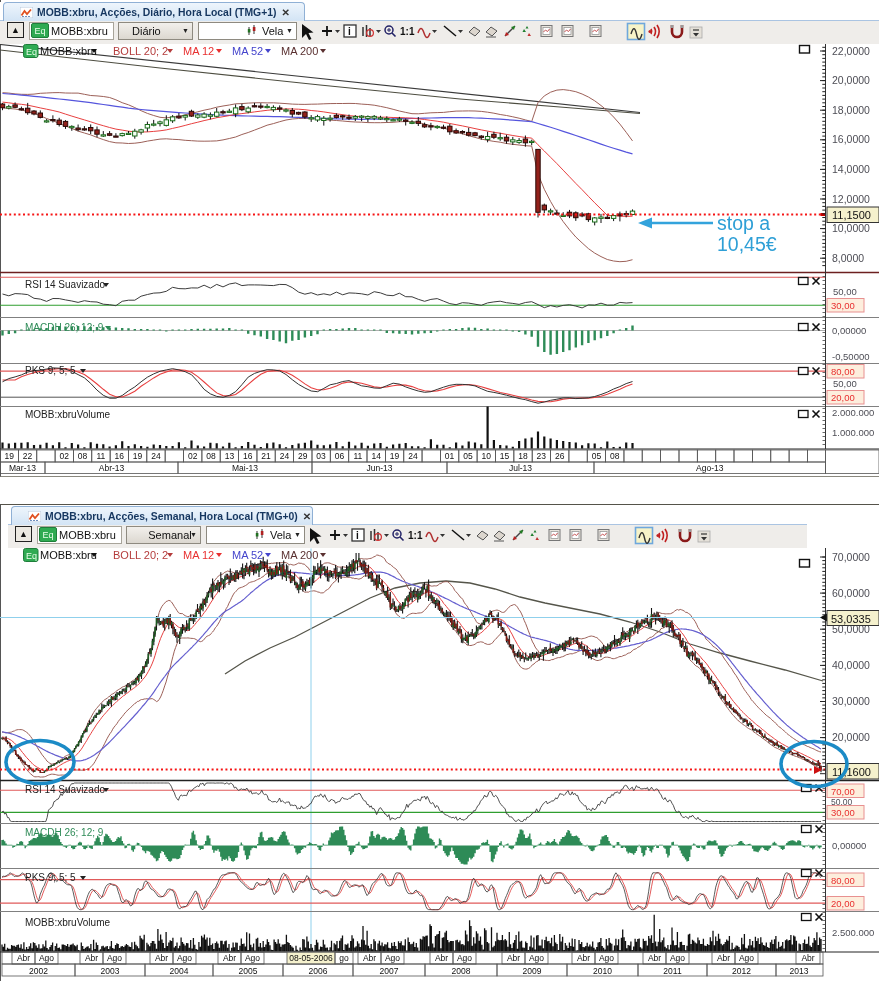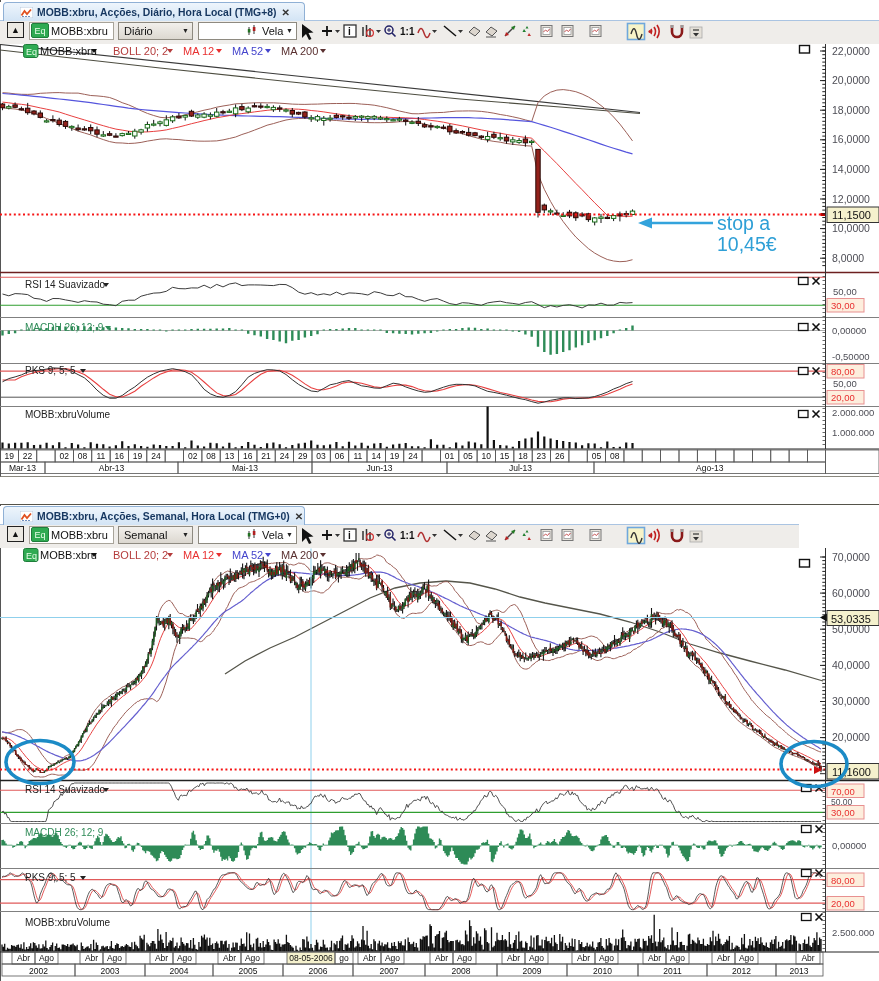--- a/index.html
+++ b/index.html
@@ -7,41 +7,41 @@
 .tab { position:absolute; left:3px; top:0; width:302px; height:19px; background:linear-gradient(#eef5fc,#d3e4f5); border:1px solid #8fb0d5; border-bottom:none; border-radius:4px 4px 0 0; display:flex; align-items:center; }
 .ticon { margin:0 4px 0 16px; display:flex; }
 .ttxt { font-size:10.4px; font-weight:bold; color:#15365f; white-space:nowrap; }
 .tx { font-size:10px; font-weight:bold; color:#333; margin-left:5px; }
 .tbar { position:absolute; top:21px; left:0; right:0; height:23px; background:#efedea; }
 .upbtn { position:absolute; left:7px; top:1px; width:17px; height:16px; background:#ece9e2; border:1.5px solid #222; font-size:9px; color:#111; text-align:center; line-height:14px; }
 .field { position:absolute; left:29px; top:0.5px; width:85px; height:18px; background:#fff; border:1px solid #a8a49a; display:flex; align-items:center; }
 .eq { background:#2faa52; border:1px solid #1e7e3a; color:#eaffea; font-size:9px; padding:1.5px 2.5px; margin:0 2px 0 1px; border-radius:2px; }
 .ftxt { font-size:11px; color:#111; }
 .combo { position:absolute; top:0.5px; height:18px; background:linear-gradient(#f2f0ec,#dcd8d0); border:1px solid #8e8a80; display:flex; align-items:center; font-size:11px; color:#111; }
-.combo span:first-child { margin-left:5px; }
+.combo span:first-child { margin-left:13px; }
 .combo.vela { background:#fff;padding-left:44px; }
 .combo .dar { position:absolute; right:3px; font-size:7px; color:#222; }
 .ticons { position:absolute; left:0; top:0; }
 svg text { font-family:"Liberation Sans", sans-serif; }
 #chartsvg { position:absolute; left:0; top:0; }
 </style></head>
 <body>
 <div class="win" id="w1" style="top:0;height:477px;border-bottom:1px solid #8a887e;"></div>
 <div class="win" id="w2" style="top:504px;height:477px;border-top:1px solid #55534a;"></div>
 <div style="position:absolute;top:0;left:0;width:879px;height:477px;">
 <div class="tstrip">
   <div class="tab">
         <span class="ticon">
           <svg width="13" height="11">
             <rect x="0" y="0" width="13" height="11" fill="#fff" stroke="#b8c8dc" stroke-width="1"></rect>
             <path d="M1.5 8.5L4.5 4l2.5 3L11 2.5" stroke="#e05020" stroke-width="1.8" fill="none"></path>
             <path d="M2 9.5h2M5 9.5h2M8 9.5h2" stroke="#7090c0" stroke-width="1.2"></path>
           </svg>
         </span>
-        <span class="ttxt">MOBB:xbru, Acções, Diário, Hora Local (TMG+8)</span>
+        <span class="ttxt">MOBB:xbru, Acções, Diário, Hora Local (TMG+1)</span>
         <span class="tx">✕</span>
       </div>
 </div>
 <div class="tbar">
   <div class="upbtn">▲</div>
   <div class="field">
         <span class="eq">Eq</span>
         <span class="ftxt">MOBB:xbru</span>
       </div>
   <div class="combo" style="left:118px;width:75px;">
@@ -98,41 +98,41 @@
         <path d="M651 8a5 5 0 010 5M654 6a8 8 0 010 9M657 4a11 11 0 010 13" fill="none" stroke="#c02020" stroke-width="1.7"></path>
         <circle cx="650" cy="10.5" r="1.6" fill="#c02020"></circle>
         <path d="M672 4v7a5 5 0 0010 0V4" fill="none" stroke="#8a1a1a" stroke-width="2.6"></path>
         <path d="M672 4v3M682 4v3" stroke="#9a9a9a" stroke-width="2.6"></path>
         <rect x="690" y="6" width="12" height="11" fill="#e4e0d8" stroke="#aaa" stroke-width="0.8"></rect>
         <path d="M693 9h6" stroke="#333" stroke-width="1.2"></path>
         <path d="M693 12l6 0 -3 3.5z" fill="#333"></path>
       </svg>
 </div>
 </div>
-<div style="position:absolute;top:504px;left:0;width:799px;height:477px;">
+<div style="position:absolute;top:504px;left:8px;width:799px;height:477px;">
 <div class="tstrip">
   <div class="tab">
         <span class="ticon">
           <svg width="13" height="11">
             <rect x="0" y="0" width="13" height="11" fill="#fff" stroke="#b8c8dc" stroke-width="1"></rect>
             <path d="M1.5 8.5L4.5 4l2.5 3L11 2.5" stroke="#e05020" stroke-width="1.8" fill="none"></path>
             <path d="M2 9.5h2M5 9.5h2M8 9.5h2" stroke="#7090c0" stroke-width="1.2"></path>
           </svg>
         </span>
         <span class="ttxt">MOBB:xbru, Acções, Semanal, Hora Local (TMG+0)</span>
         <span class="tx">✕</span>
       </div>
 </div>
 <div class="tbar">
   <div class="upbtn">▲</div>
   <div class="field">
         <span class="eq">Eq</span>
         <span class="ftxt">MOBB:xbru</span>
       </div>
-  <div class="combo" style="left:118px;width:75px;">
+  <div class="combo" style="left:118px;width:75px;justify-content:center;">
         <span>Semanal</span>
         <span class="dar">▼</span>
       </div>
   <div class="combo vela" style="left:198px;width:99px;">
         <svg width="14" height="14" style="margin:0 2px 0 3px">
           <path d="M3 3v8" stroke="#333" stroke-width="1"></path>
           <rect x="1.8" y="5" width="2.6" height="3.5" fill="#207020"></rect>
           <path d="M8 1v9" stroke="#333" stroke-width="1"></path>
           <rect x="6.8" y="3" width="2.6" height="4" fill="#b02020"></rect>
         </svg>

